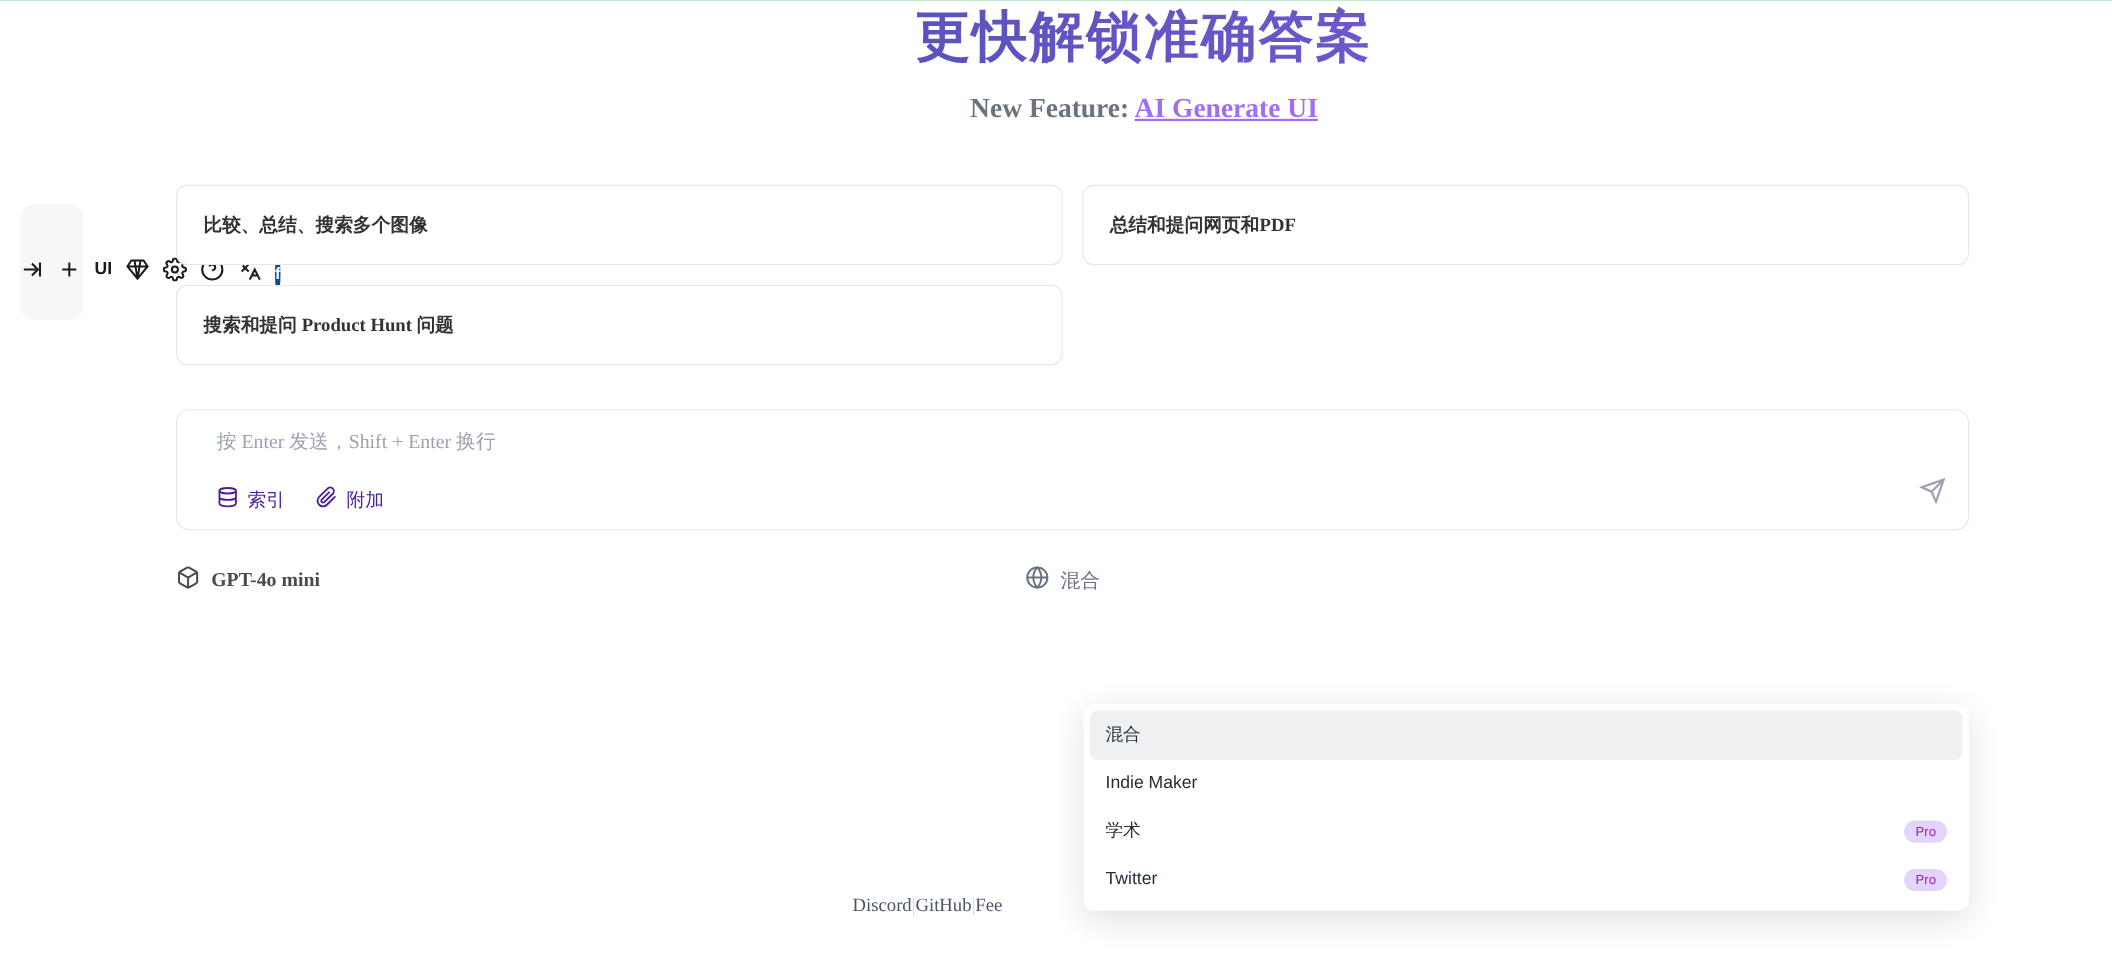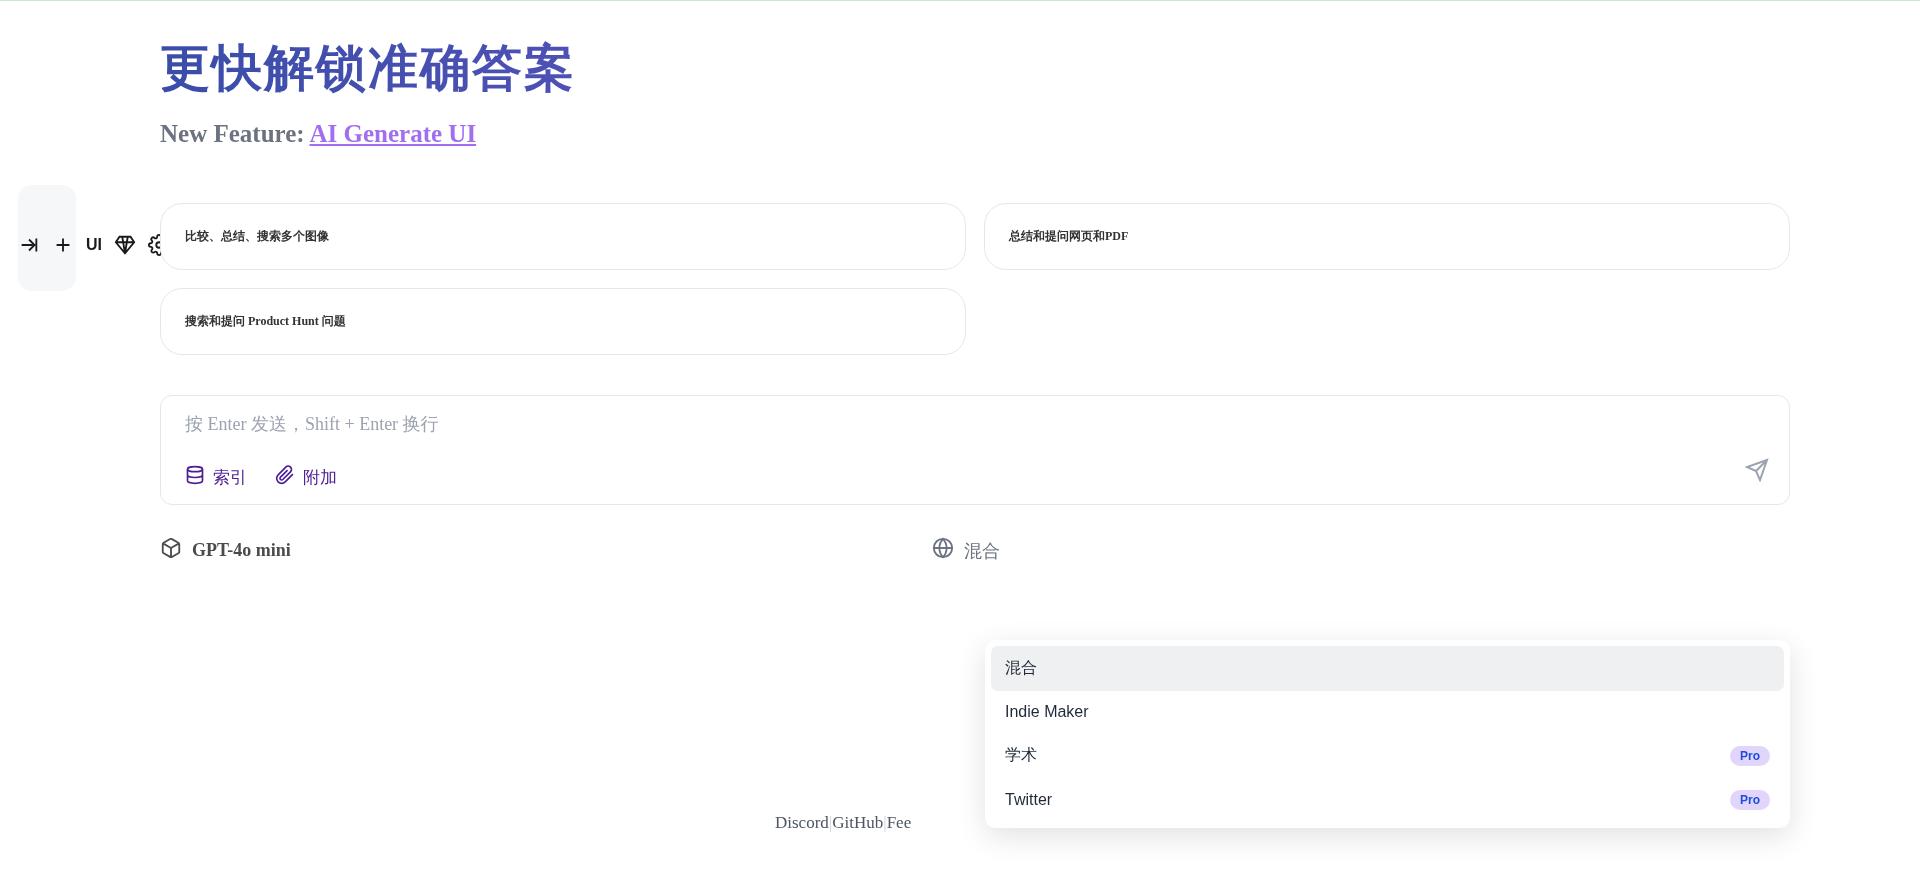--- a/index.html
+++ b/index.html
@@ -7,46 +7,46 @@
     
     .top-border { position: absolute; top: 0; left: 0; right: 0; height: 2px; border-top: 1px solid #c8e8d0; }
     
     .sidebar { position: absolute; left: 18px; top: 185px; width: 58px; background: #f6f7f8; border-radius: 14px; display: flex; flex-direction: row; align-items: center; padding: 38px 0 24px 0; gap: 12px; }
     .sidebar-item { width: 38px; height: 38px; display: flex; align-items: center; justify-content: center; cursor: pointer; color: #1a1a1a; }
     .sidebar-item svg { width: 22px; height: 22px; stroke: currentColor; stroke-width: 2; fill: none; }
     .sidebar-ui { font-weight: 700; font-size: 16px; font-family: -apple-system, sans-serif; }
     .avatar { width: 36px; height: 36px; border-radius: 50%; background: #0d4d8c; color: #fff; display: flex; align-items: center; justify-content: center; font-weight: 700; font-size: 15px; font-family: -apple-system, sans-serif; margin-top: 8px; }
     
     .main { position: absolute; left: 160px; right: 0; top: 0; }
-    .hero { text-align: left; padding-top: 35px; }
+    .hero { text-align: center; }
     .hero-title { font-size: 50px; font-weight: 700; background: linear-gradient(90deg, #3a4da8 0%, #8e5de0 100%); -webkit-background-clip: text; background-clip: text; color: transparent; font-family: 'SimSun', serif; letter-spacing: 2px; }
     .hero-sub { margin-top: 18px; font-size: 25px; font-weight: 700; color: #6b7280; }
     .hero-sub-link { color: #a16ef0; text-decoration: underline; }
     
     .suggestions { display: grid; grid-template-columns: 1fr 1fr; gap: 18px; width: 1630px; margin: 55px 0 0 0; }
-    .suggestion { border: 1px solid #e5e7eb; border-radius: 22px; padding: 24px 24px; font-size: 12px; font-weight: 600; cursor: pointer; background: #fff; color: #333; }
+    .suggestion { border: 1px solid #e5e7eb; border-radius: 10px; padding: 24px 24px; font-size: 17px; font-weight: 600; cursor: pointer; background: #fff; color: #333; }
     
-    .input-box { width: 1630px; margin-top: 40px; border: 1px solid #e5e7eb; border-radius: 12px; padding: 18px 20px 14px 24px; position: relative; }
+    .input-box { width: 1630px; margin-top: 40px; border: 1px solid #e5e7eb; border-radius: 12px; padding: 18px 20px 14px 36px; position: relative; }
     .input-field { width: 100%; border: none; outline: none; font-size: 18px; color: #333; font-family: inherit; resize: none; }
     .input-field::placeholder { color: #9ca3af; }
     .input-actions { display: flex; align-items: center; gap: 28px; margin-top: 30px; color: #4c1d95; }
     .input-action { display: flex; align-items: center; gap: 8px; cursor: pointer; font-size: 17px; }
     .input-action svg { width: 20px; height: 20px; stroke: currentColor; stroke-width: 2; fill: none; }
     .send-btn { position: absolute; right: 20px; bottom: 18px; cursor: pointer; color: #9ca3af; }
     .send-btn svg { width: 24px; height: 24px; stroke: currentColor; stroke-width: 2; fill: none; }
     
     .selectors-row { width: 1630px; display: flex; justify-content: space-between; margin-top: 32px; }
     .selector { display: flex; align-items: center; gap: 10px; color: #4b4b4b; font-size: 18px; font-weight: 600; cursor: pointer; }
     .selector svg { width: 22px; height: 22px; stroke: currentColor; stroke-width: 2; fill: none; }
     .selector-source { margin-right: 790px; color: #6b7280; font-weight: 500; }
     
     .dropdown { position: absolute; left: 985px; top: 640px; width: 805px; background: #fff; border-radius: 10px; box-shadow: 0 8px 30px rgba(0,0,0,0.12); padding: 6px; font-family: -apple-system, 'Segoe UI', sans-serif; }
     .dropdown-item { padding: 12px 14px; font-size: 16px; border-radius: 7px; cursor: pointer; display: flex; justify-content: space-between; align-items: center; color: #1f2937; }
     .dropdown-item.selected { background: #eff0f1; }
-    .pro-badge { background: #e2d5fb; color: #1d4ed8; font-size: 12px; font-weight: 700; padding: 3px 10px; border-radius: 999px; }
+    .pro-badge { background: #e2d5fb; color: #a21caf; font-size: 12px; font-weight: 400; padding: 3px 10px; border-radius: 999px; }
     
     .footer { position: absolute; left: 775px; top: 813px; color: #4b5563; font-size: 17px; display: flex; align-items: center; }
     .footer-sep { color: #cbd5e1; }
     .footer a { color: #4b5563; text-decoration: none; cursor: pointer; }
   </style>
 </head>
 <body>
 
 <div class="top-border"></div>
 

